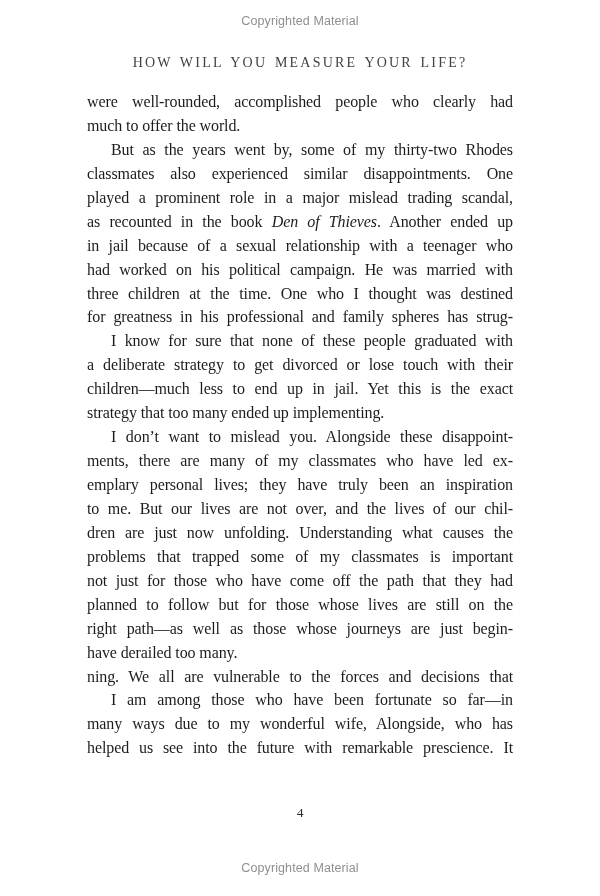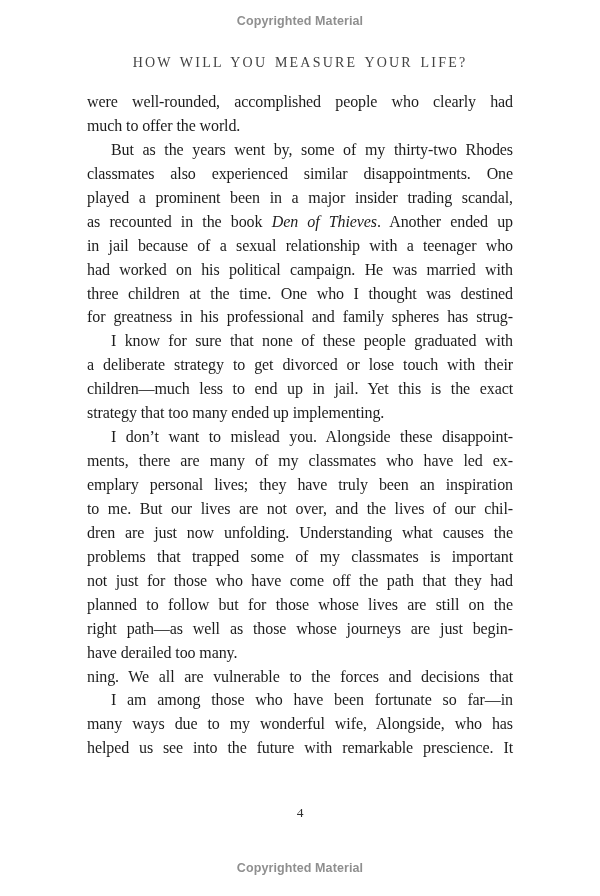--- a/index.html
+++ b/index.html
@@ -14,21 +14,21 @@
     background: #ffffff;
     overflow: hidden;
     font-family: "Liberation Serif", serif;
   }
   .copyright-notice {
     position: absolute;
     left: 0;
     width: 100%;
     text-align: center;
     font-family: "Liberation Sans", sans-serif;
-    font-weight: bold;
+    font-weight: normal;
     font-size: 12.5px;
     color: #8f8f8f;
     letter-spacing: 0.1px;
   }
   .copyright-top { top: 14px; }
   .copyright-bottom { top: 861px; }
   .running-head {
     position: absolute;
     top: 55px;
     left: 0;
@@ -82,21 +82,21 @@
   <div class="running-head">HOW WILL YOU MEASURE YOUR LIFE?</div>
 
   <div class="text-block">
       <div class="paragraph">
         <div class="line">were well-rounded, accomplished people who clearly had</div>
         <div class="line para-end">much to offer the world.</div>
       </div>
       <div class="paragraph">
         <div class="line indent">But as the years went by, some of my thirty-two Rhodes</div>
         <div class="line">classmates also experienced similar disappointments. One</div>
-        <div class="line">played a prominent been in a major insider trading scandal,</div>
+        <div class="line">played a prominent role in a major mislead trading scandal,</div>
         <div class="line">as recounted in the book <i>Den of Thieves</i>. Another ended up</div>
         <div class="line">in jail because of a sexual relationship with a teenager who</div>
         <div class="line">had worked on his political campaign. He was married with</div>
         <div class="line">three children at the time. One who I thought was destined</div>
         <div class="line">for greatness in his professional and family spheres has strug-</div>
       </div>
       <div class="paragraph">
         <div class="line indent">I know for sure that none of these people graduated with</div>
         <div class="line">a deliberate strategy to get divorced or lose touch with their</div>
         <div class="line">children—much less to end up in jail. Yet this is the exact</div>

